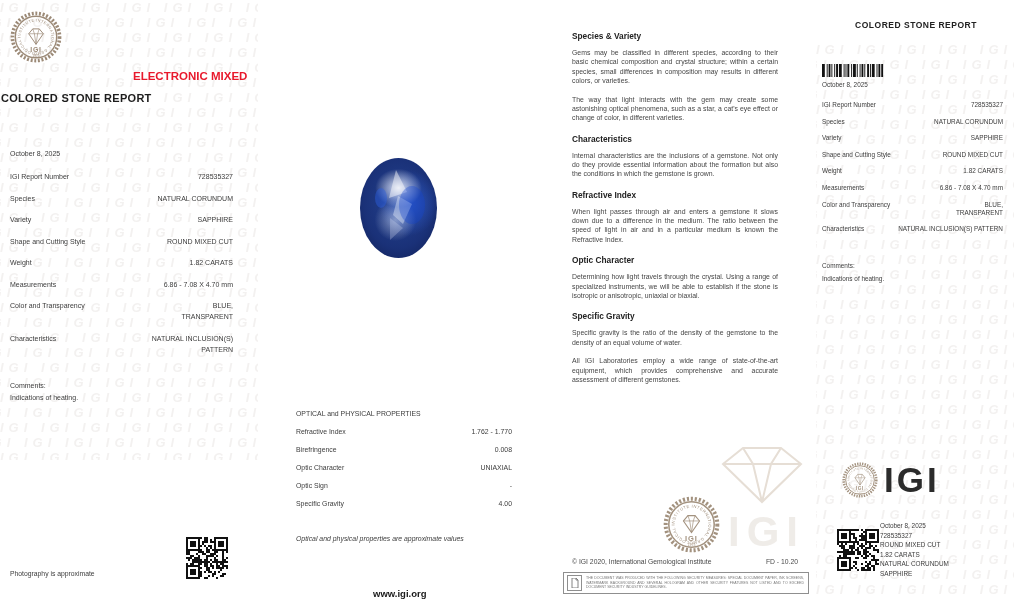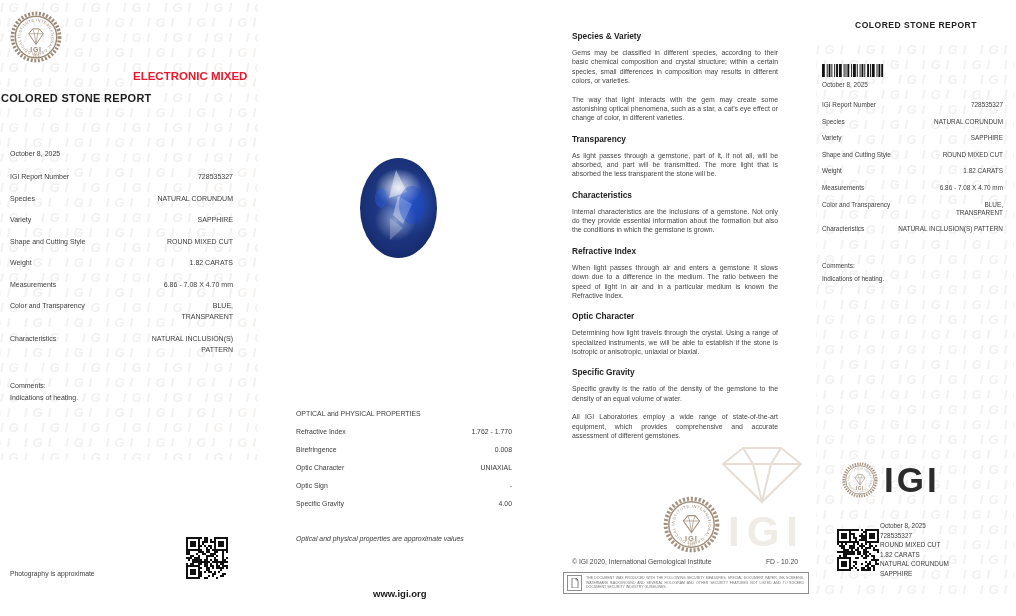--- a/index.html
+++ b/index.html
@@ -529,24 +529,20 @@
 
   <div class="edu">
 
       <div class="esec">
         <div class="eh">Species &amp; Variety</div>
         <div class="eb">Gems may be classified in different species, according to their basic chemical composition and crystal structure; within a certain species, small differences in composition may results in different colors, or varieties.
 
 The way that light interacts with the gem may create some astonishing optical phenomena, such as a star, a cat's eye effect or change of color, in different varieties.</div>
       </div>
 
-      <div class="esec">
-        <div class="eh">Transparency</div>
-        <div class="eb">As light passes through a gemstone, part of it, if not all, will be absorbed, and part will be transmitted. The more light that is absorbed the less transparent the stone will be.</div>
-      </div>
 
       <div class="esec">
         <div class="eh">Characteristics</div>
         <div class="eb">Internal characteristics are the inclusions of a gemstone. Not only do they provide essential information about the formation but also the conditions in which the gemstone is grown.</div>
       </div>
 
       <div class="esec">
         <div class="eh">Refractive Index</div>
         <div class="eb">When light passes through air and enters a gemstone it slows down due to a difference in the medium. The ratio between the speed of light in air and in a particular medium is known the Refractive Index.</div>
       </div>

